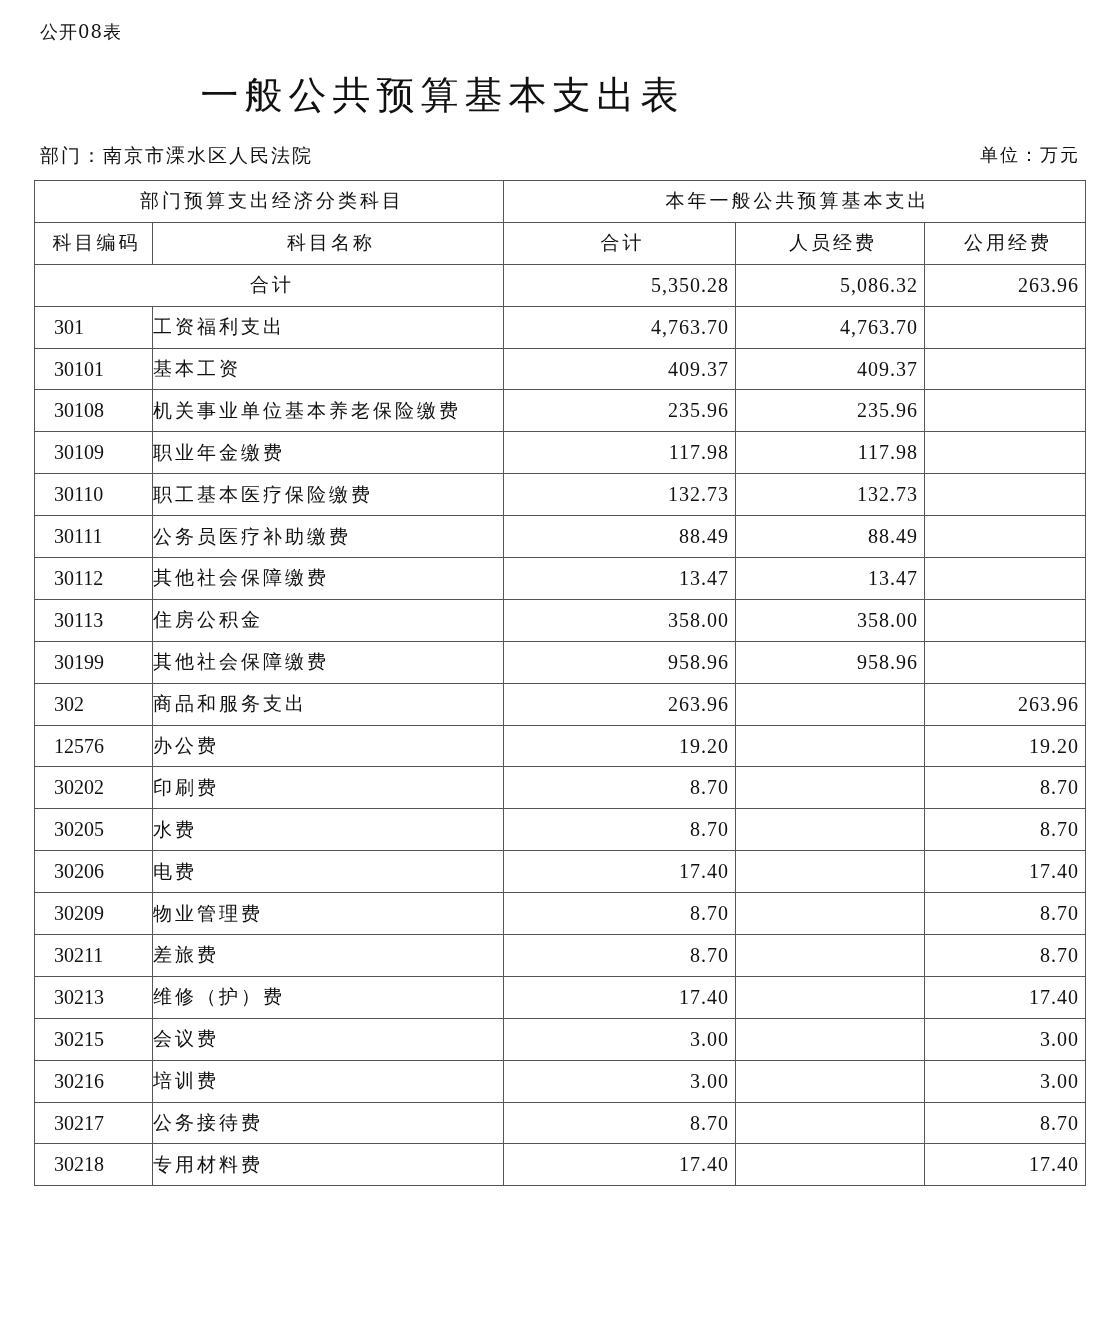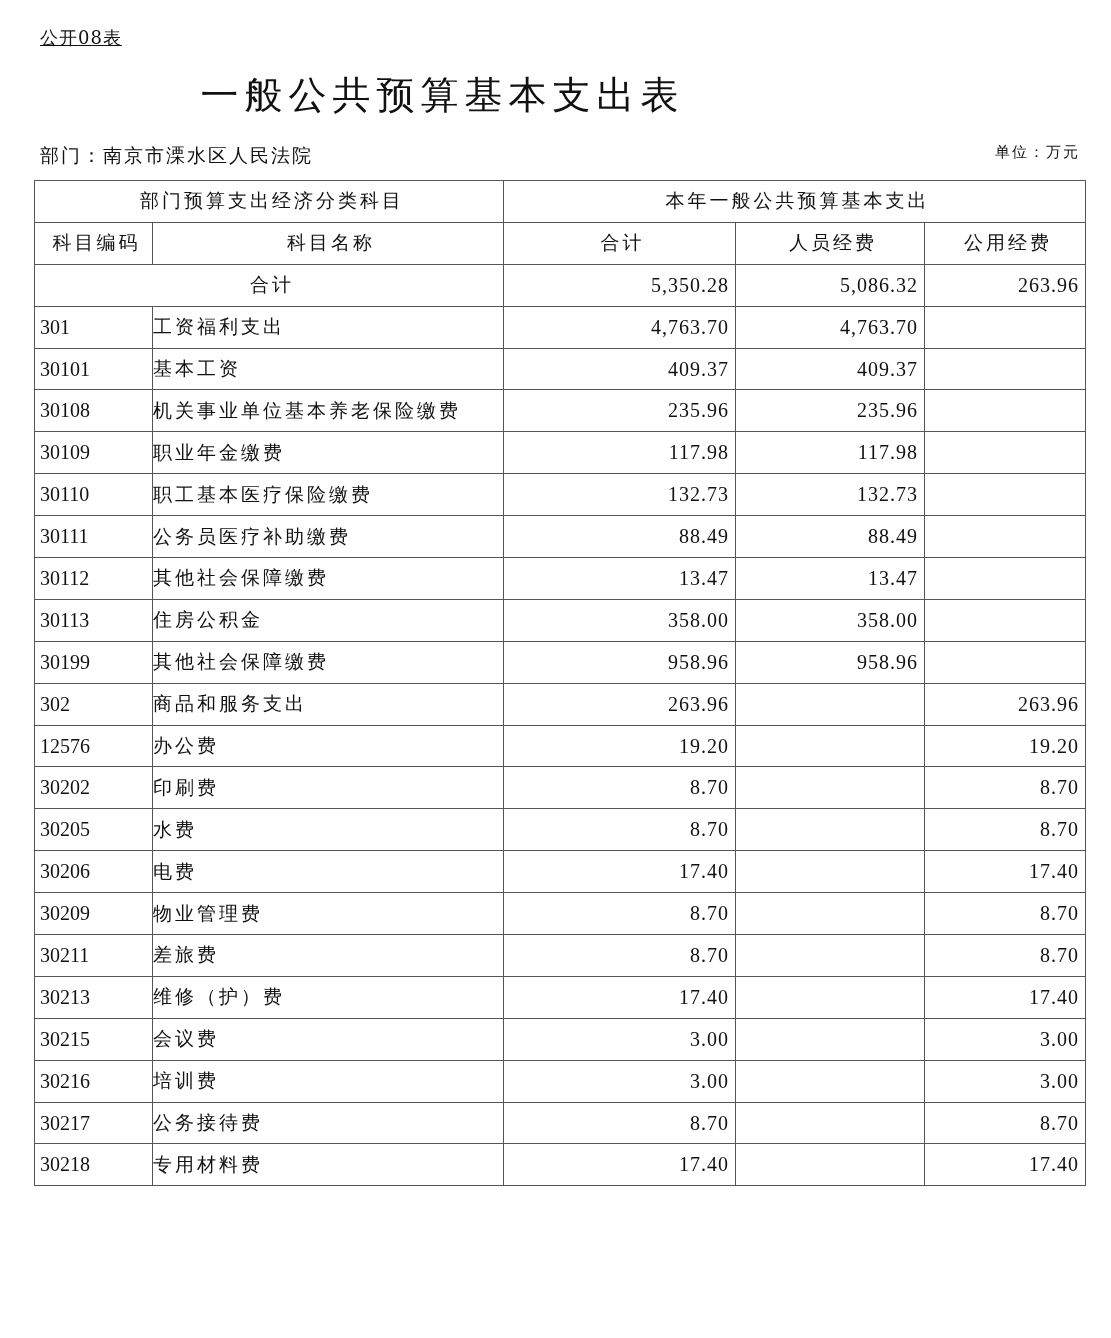--- a/index.html
+++ b/index.html
@@ -1,25 +1,25 @@
 <!DOCTYPE html>
 <html><head>
 <meta charset="utf-8">
 <style>
   html, body { margin:0; padding:0; background:#ffffff; }
   body { width:1111px; height:1338px; position:relative; overflow:hidden; color:#111; font-family:"DejaVu Serif","Liberation Serif",serif; }
-  .table-id { position:absolute; left:40px; top:26px; font-size:18px; letter-spacing:1px;text-decoration:underline; }
+  .table-id { position:absolute; left:40px; top:20px; font-size:18px; letter-spacing:1px; }
   .title { position:absolute; left:0; width:885px; top:70px; text-align:center; font-size:38px; letter-spacing:6px; font-weight:500; }
   .dept { position:absolute; left:40px; top:143px; font-size:19px; letter-spacing:2px; }
-  .unit { position:absolute; right:31px; top:143px; font-size:15px; letter-spacing:2px; }
+  .unit { position:absolute; right:31px; top:143px; font-size:18px; letter-spacing:2px; }
   table { position:absolute; left:34px; top:180px; border-collapse:collapse; table-layout:fixed; width:1051px; }
   td { border:1.5px solid #555; height:41.9px; padding:0 6px; font-size:19px; white-space:nowrap; overflow:hidden; box-sizing:border-box; }
   td.c { text-align:center; letter-spacing:3px;padding-left:12px; }
   td.r { text-align:right; letter-spacing:1px; font-family:"Liberation Serif","DejaVu Serif",serif; font-size:20px; }
-  td.code { font-family:"Liberation Serif","DejaVu Serif",serif; font-size:20px; padding-left:5px; }
+  td.code { font-family:"Liberation Serif","DejaVu Serif",serif; font-size:20px; padding-left:19px; }
   td.name { letter-spacing:3px; padding-left:0; }
 </style>
 </head>
 <body>
 
 <div class="table-id">公开08表</div>
 <div class="title">一般公共预算基本支出表</div>
 <div class="dept">部门：南京市溧水区人民法院</div>
 <div class="unit">单位：万元</div>
 

